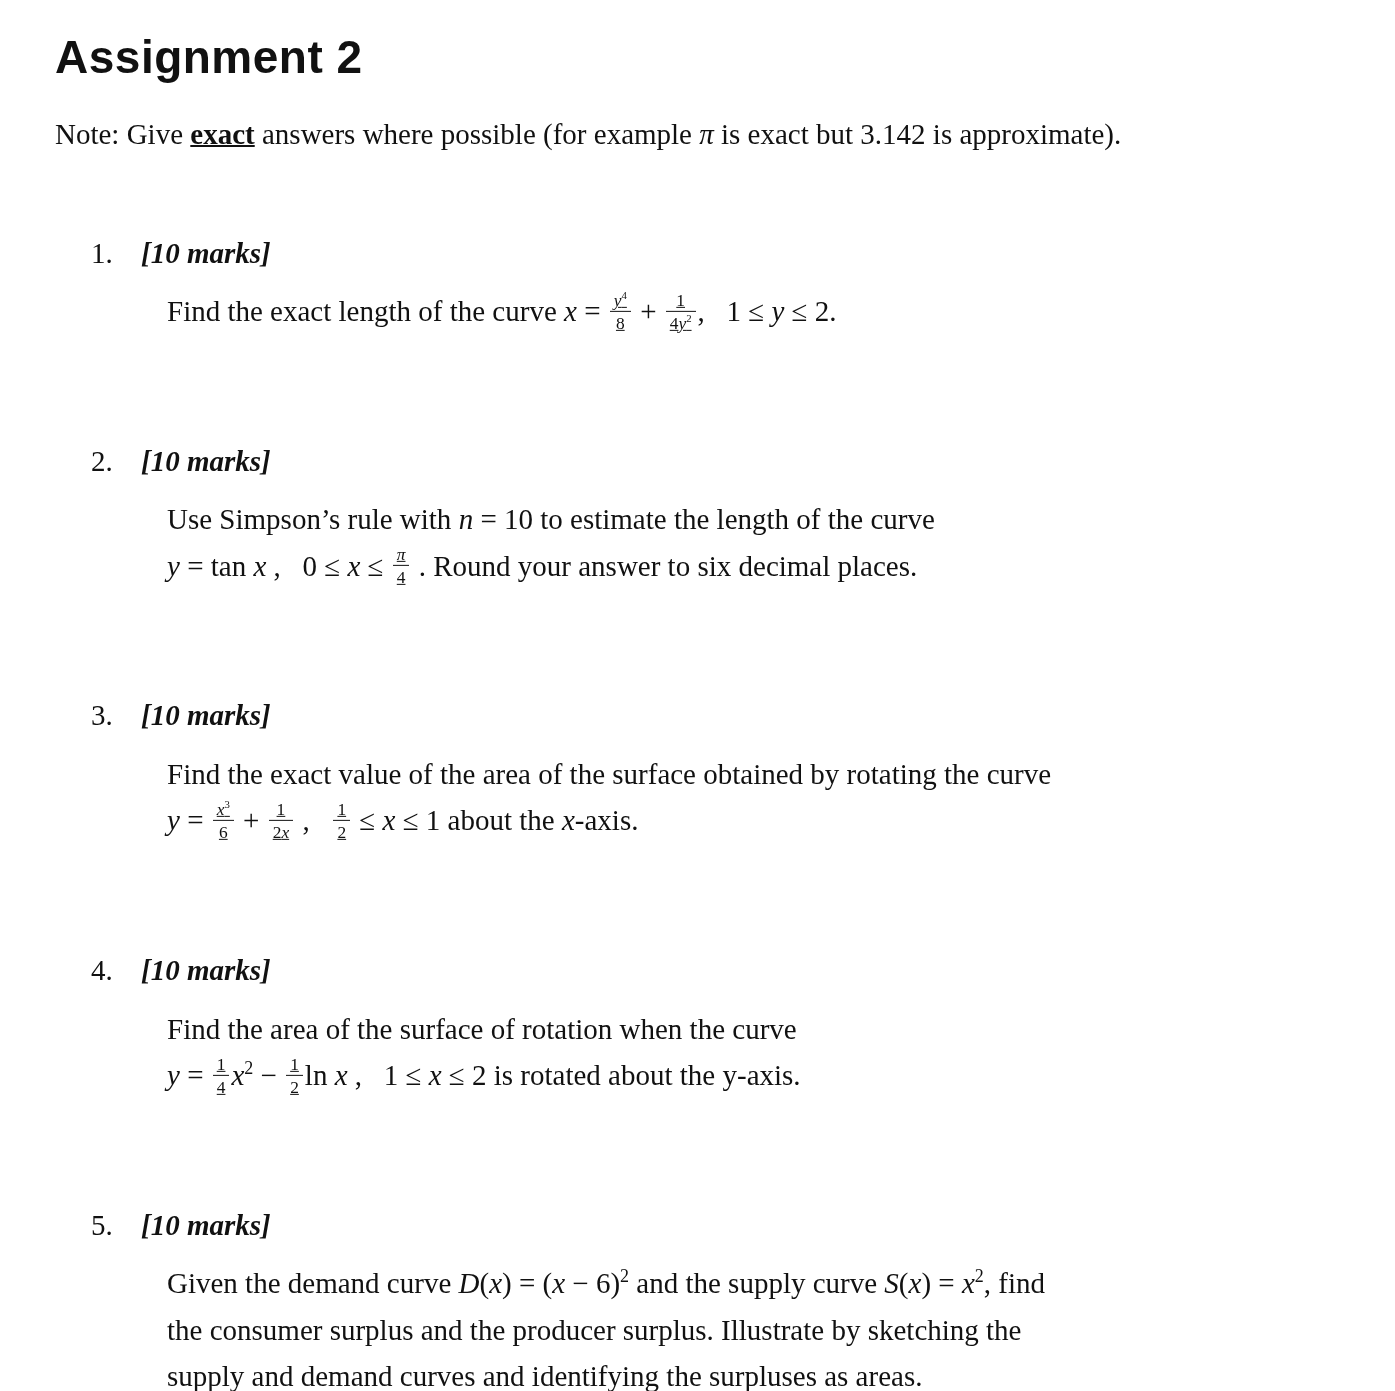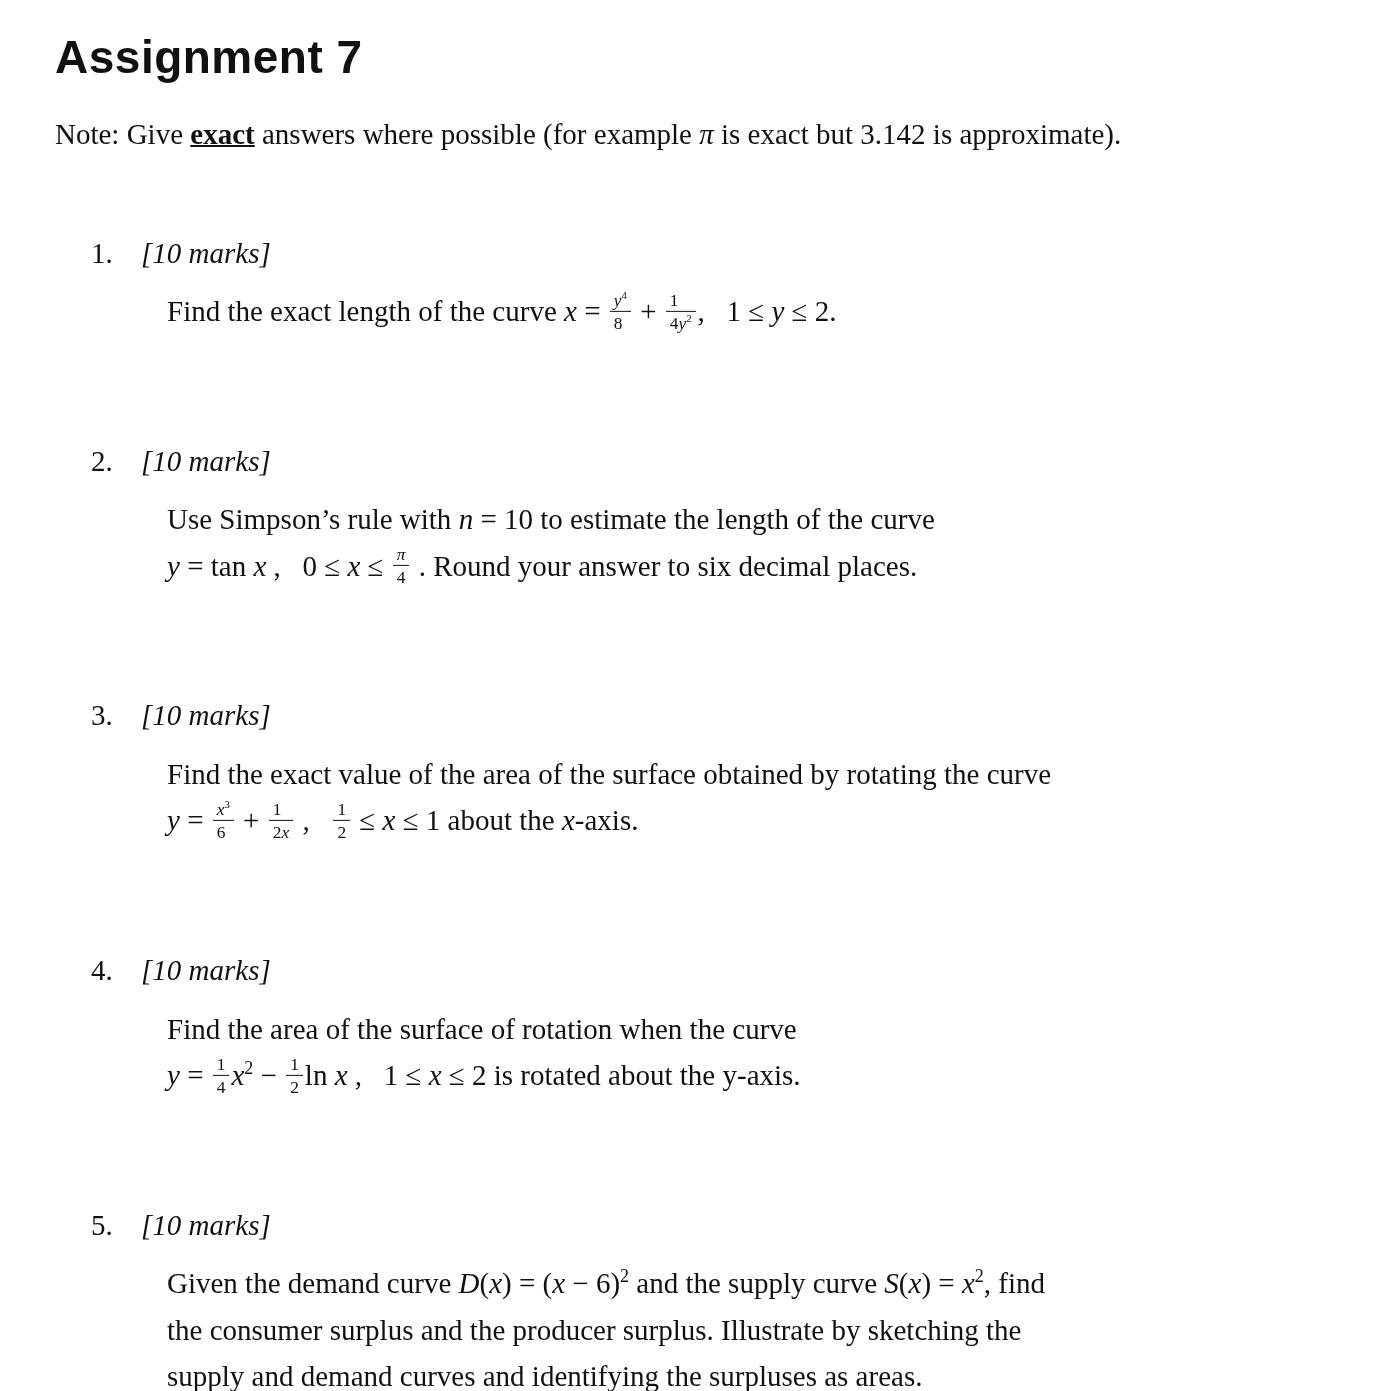--- a/index.html
+++ b/index.html
@@ -42,60 +42,61 @@
     display: flex;
     align-items: baseline;
   }
   .p-num {
     display: inline-block;
     width: 50px;
     margin-left: 36px;
     flex: 0 0 auto;
   }
   .p-marks {
-    font-weight: normal;
+    font-weight: bold;
     font-style: italic;
   }
   .p-body {
     margin-left: 112px;
     margin-top: 12px;
     max-width: 1180px;
   }
   i {
     font-style: italic;
   }
   sup {
     font-size: 0.62em;
     line-height: 0;
   }
   .frac {
     display: inline-block;
     vertical-align: middle;
-    text-align: left;
+    text-align: center;
     font-size: 0.60em;
     line-height: 1.15;
     transform: translateY(-0.18em);
     margin: 0 2px;
+    text-decoration: underline;
   }
   .frac .num {
     display: block;
     border-bottom: 1.5px solid #111;
     padding: 0 4px 1px 4px;
   }
   .frac .den {
     display: block;
     padding: 1px 4px 0 4px;
   }
 </style>
 </head>
 <body>
 
 <div class="page">
 
-  <h1 class="doc-title">Assignment 7</h1>
+  <h1 class="doc-title">Assignment 2</h1>
 
   <p class="doc-note">Note: Give <b><u>exact</u></b> answers where possible (for example <i>π</i> is exact but 3.142 is approximate).</p>
 
   <div class="problem">
     <div class="problem-header">
       <span class="p-num">1.</span>
       <span class="p-marks">[10 marks]</span>
     </div>
     <div class="p-body">Find the exact length of the curve <i>x</i> = <span class="frac"><span class="num"><i>y</i><sup>4</sup></span><span class="den">8</span></span> + <span class="frac"><span class="num">1</span><span class="den">4<i>y</i><sup>2</sup></span></span>,&nbsp;&nbsp; 1 ≤ <i>y</i> ≤ 2.</div>
   </div>

